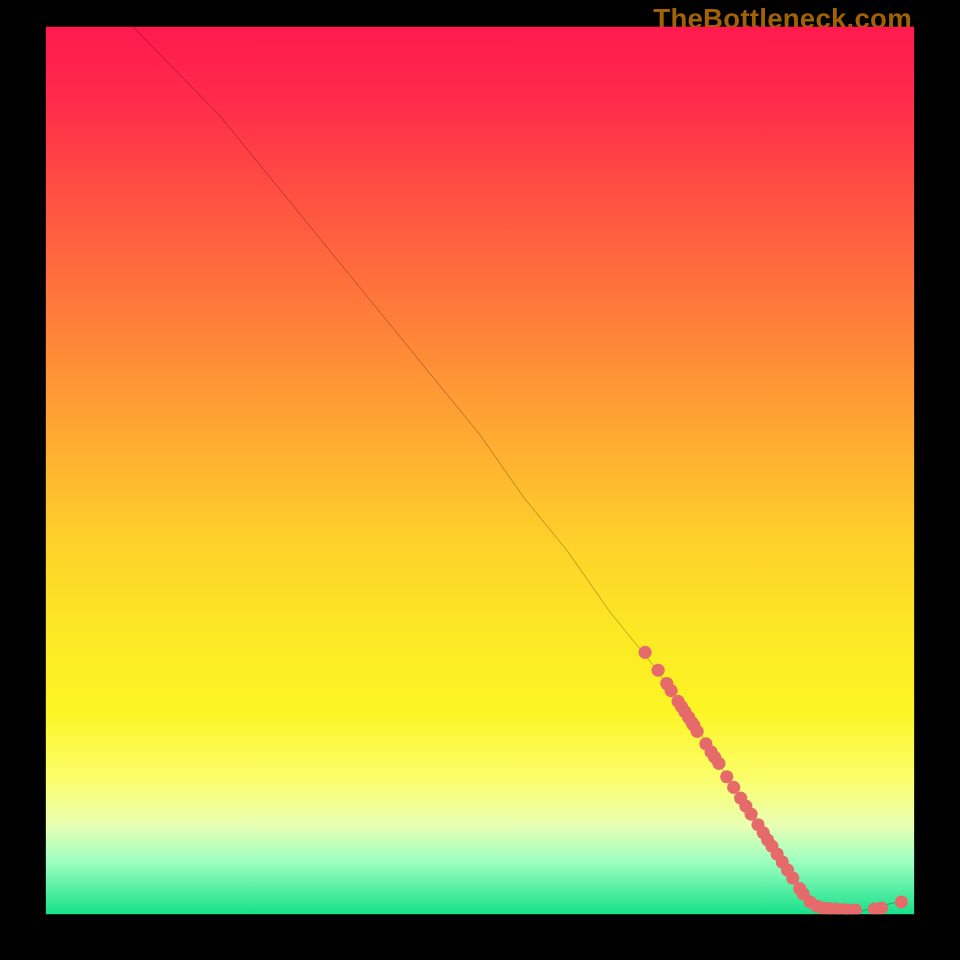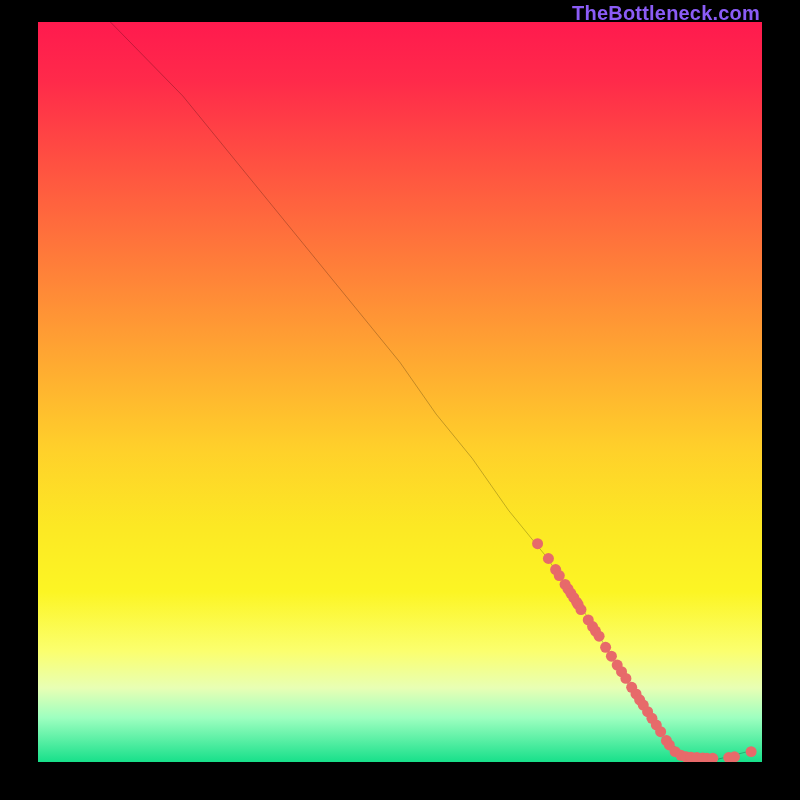--- a/index.html
+++ b/index.html
@@ -45,23 +45,23 @@
   .curve {
     position: absolute;
     inset: 0;
     width: 100%;
     height: 100%;
   }
   .watermark {
     position: absolute;
     top: 2px;
     right: 40px;
-    font-size: 20px;
+    font-size: 23px;
     font-weight: 600;
-    color: #8b5cf6;
+    color: #a16207;
     letter-spacing: 0.2px;
     white-space: nowrap;
   }
 </style>
 </head>
 <body>
 
 <div class="stage">
 
   <div class="watermark">TheBottleneck.com</div>

